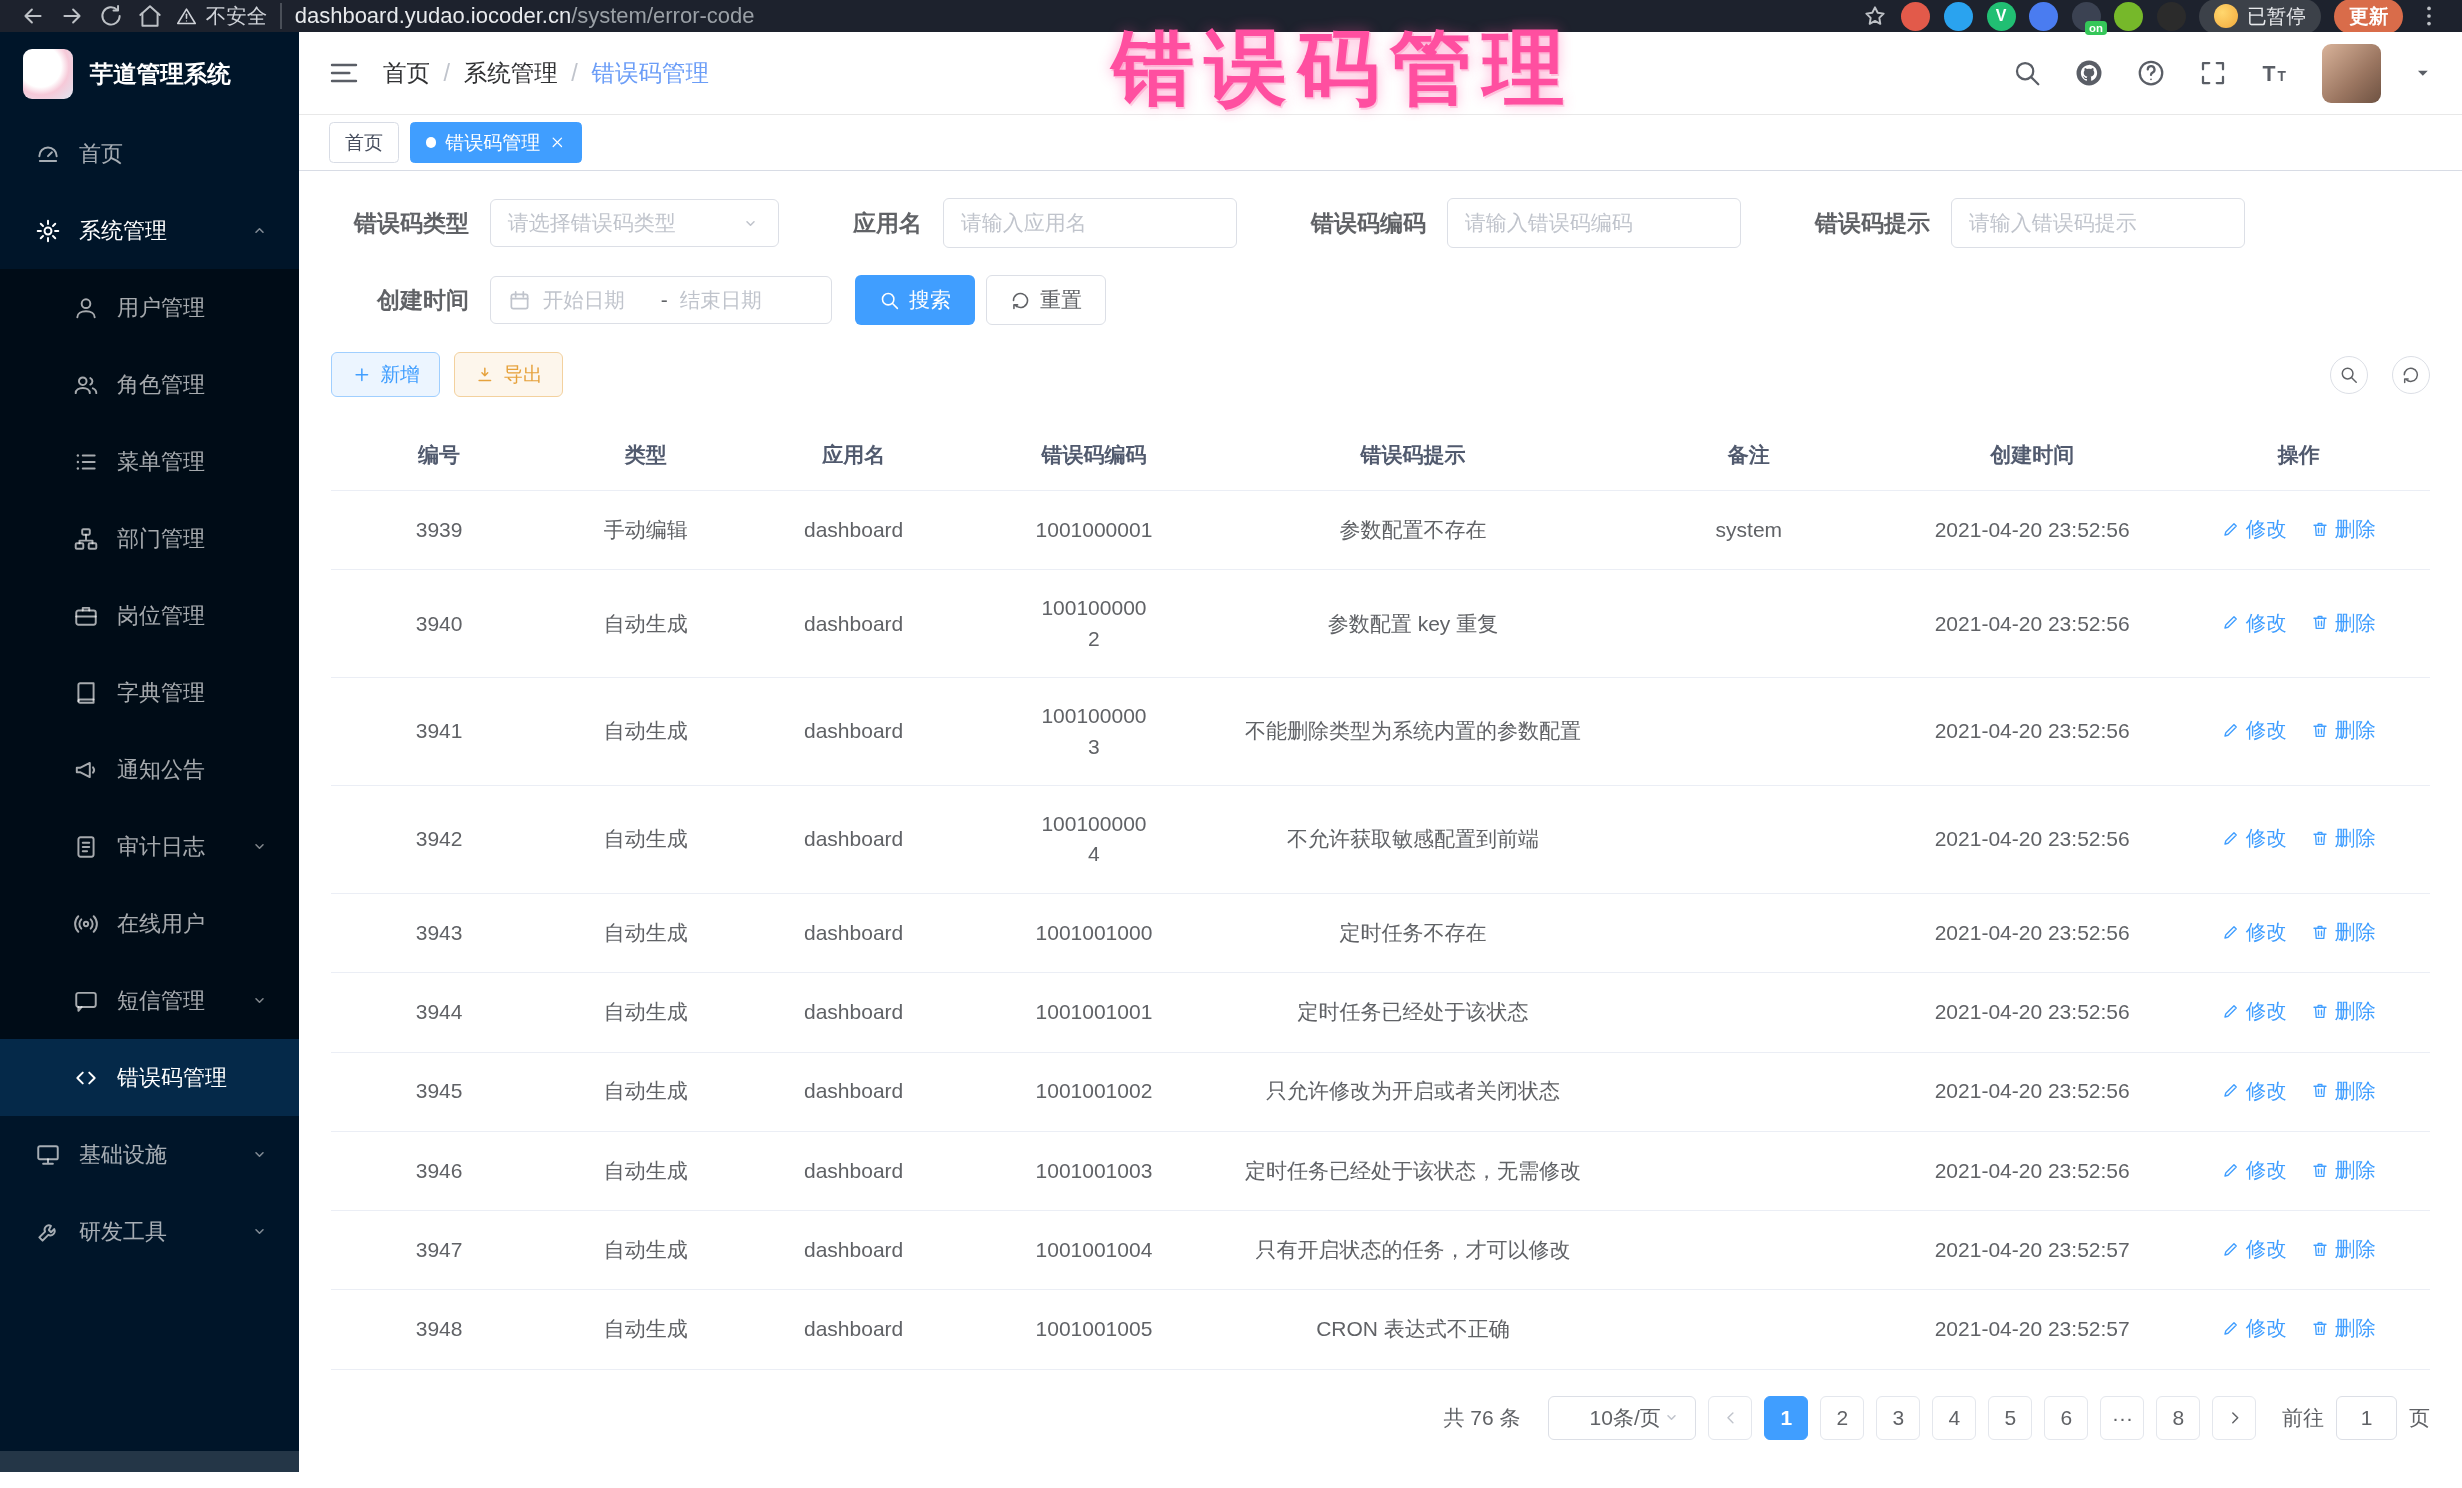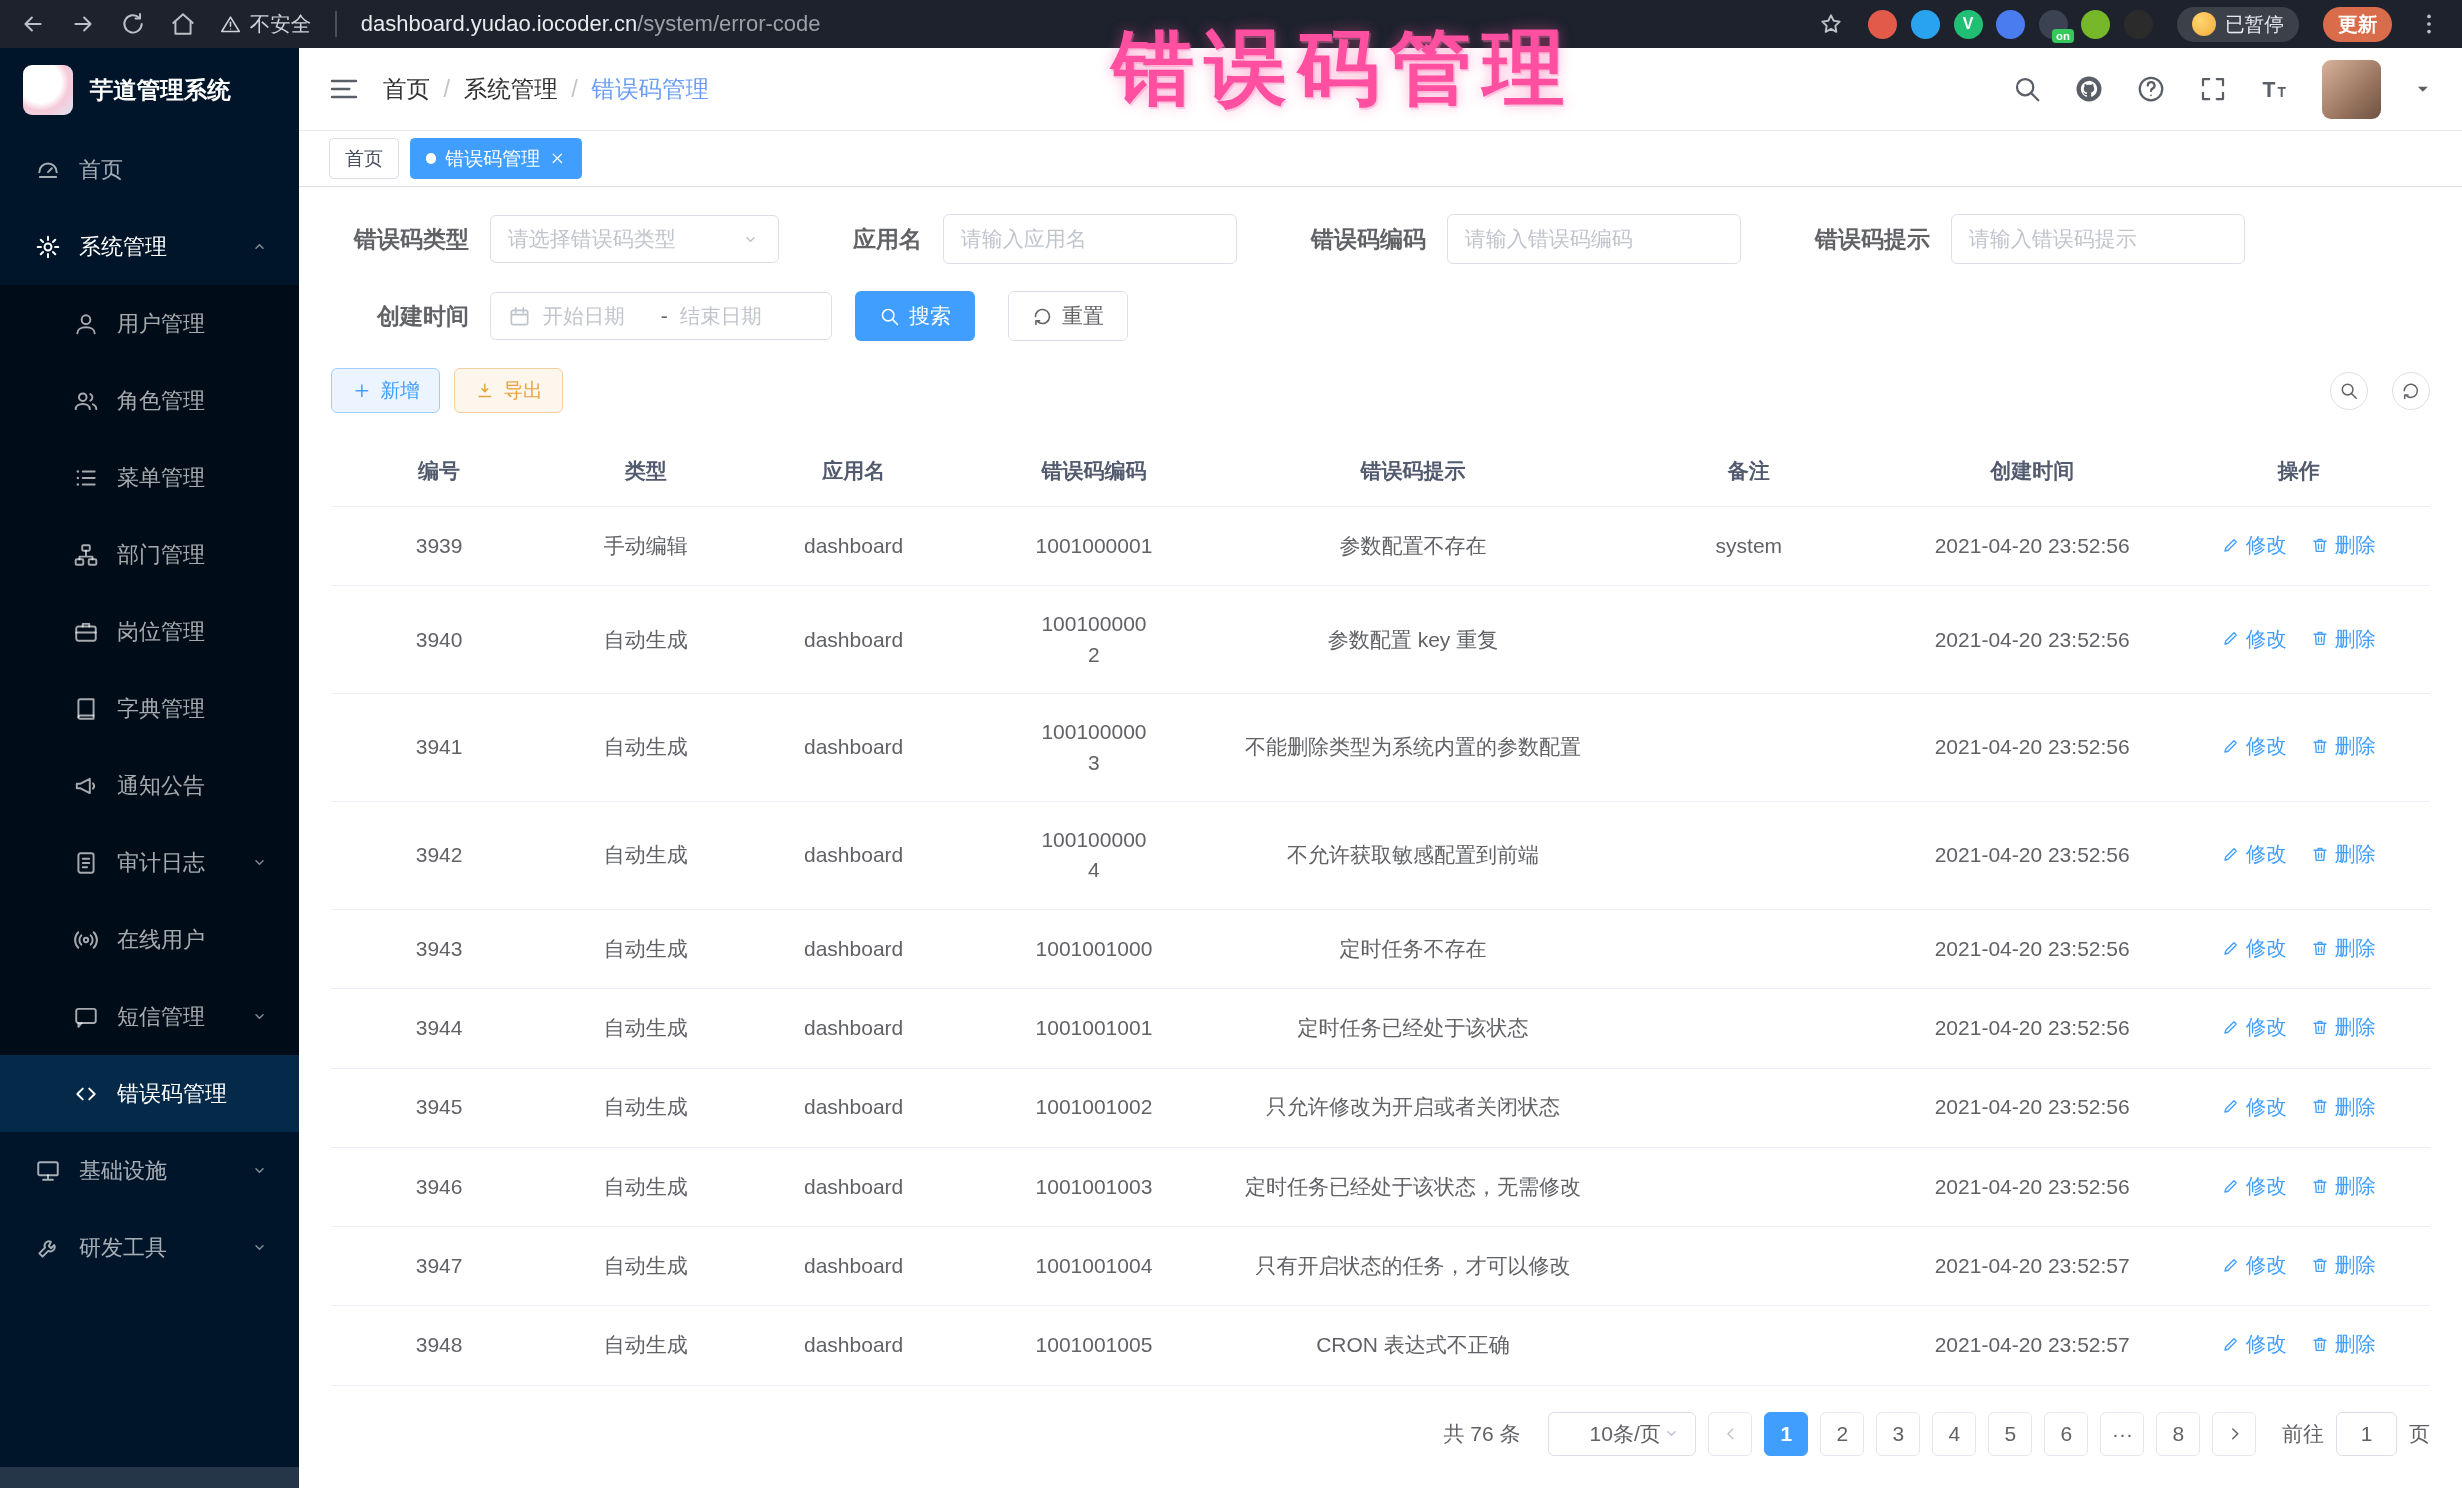--- a/index.html
+++ b/index.html
@@ -5,21 +5,21 @@
   :root{
     --accent:#409eff; --overlay:#ff4fa0; --update:#d96c4a; --warning:#e6a23c;
     --sidebar:#001529; --submenu:#000c17;
   }
   *{box-sizing:border-box;margin:0;padding:0}
   html,body{margin:0}
   body{font-family:"Liberation Sans","DejaVu Sans",sans-serif;background:#fff}
   .page{width:2462px;height:1488px;position:relative;overflow:hidden;background:#fff}
 
   
-  .browser-bar{height:48px;background:#1d222d;display:flex;align-items:center;padding:0 19.7px;gap:24px;color:#bdc1c6}
+  .browser-bar{height:32px;background:#1d222d;display:flex;align-items:center;padding:0 19.7px;gap:13px;color:#bdc1c6}
   .b-icon{display:inline-block;width:26px;height:26px;flex:none}
   .b-icon svg{width:100%;height:100%;display:block}
   .b-icon.sm{width:21px;height:21px}
   .security{display:flex;align-items:center;gap:9px;color:#cfd2d8;font-size:20.5px;white-space:nowrap}
   .divider{width:1.5px;height:26px;background:#4a4f58;flex:none}
   .url{flex:1;font-size:22px;display:flex;align-items:center;min-width:0;overflow:hidden;white-space:nowrap}
   .url .domain{color:#e8eaed}
   .url .path{color:#9aa0a6}
   .ext-cluster{display:flex;align-items:center;gap:13.6px}
   .ext{width:29px;height:29px;border-radius:50%;display:flex;align-items:center;justify-content:center;color:#fff;font-size:16px;font-weight:bold;position:relative;flex:none}
@@ -79,21 +79,21 @@
   .control{height:48px;border:0.8px solid #dcdfe6;border-radius:6px;display:flex;align-items:center;padding:0 16.7px;font-size:21px;background:#fff;cursor:pointer}
   .select{width:289px;justify-content:space-between;color:#c0c4cc}
   .chev{width:21px;height:21px;color:#c0c4cc;flex:none}
   .chev svg{width:100%;height:100%}
   .text-input{width:294px;height:50px;border:0.8px solid #dcdfe6;border-radius:6px;padding:0 16.7px;font-size:21px;color:#606266;outline:none;background:#fff;font-family:inherit}
   ::placeholder{color:#c0c4cc;opacity:1}
   .date-box{width:342px;gap:12px;color:#c0c4cc;cursor:text}
   .date-box .b-icon{color:#c0c4cc;width:23px;height:23px}
   .date-input{border:none;outline:none;width:106px;font-size:20.5px;color:#606266;font-family:Liberation Sans, sans-serif;background:transparent}
   .date-sep{color:#606266}
-  .filter-row .btn{margin-right:33px}
+  .filter-row .btn{margin-right:11px}
   .btn{height:50px;border-radius:6px;font-size:21px;display:inline-flex;align-items:center;gap:9px;padding:0 23px;border:0.8px solid transparent;cursor:pointer;font-family:inherit;white-space:nowrap}
   .btn .b-icon{width:21px;height:21px}
   .btn-primary{background:var(--accent);color:#fff}
   .btn-plain{background:#fff;border-color:#dcdfe6;color:#606266}
 
   .toolbar{display:flex;align-items:center;margin-bottom:23px}
   .btn-sm{height:45px;font-size:19.7px;padding:0 19.7px;margin-right:13.6px}
   .btn-sm .b-icon{width:19.7px;height:19.7px}
   .btn-add{background:#ecf5ff;border-color:#a0cfff;color:var(--accent)}
   .btn-export{background:#fdf6ec;border-color:#f3d19e;color:var(--warning)}

